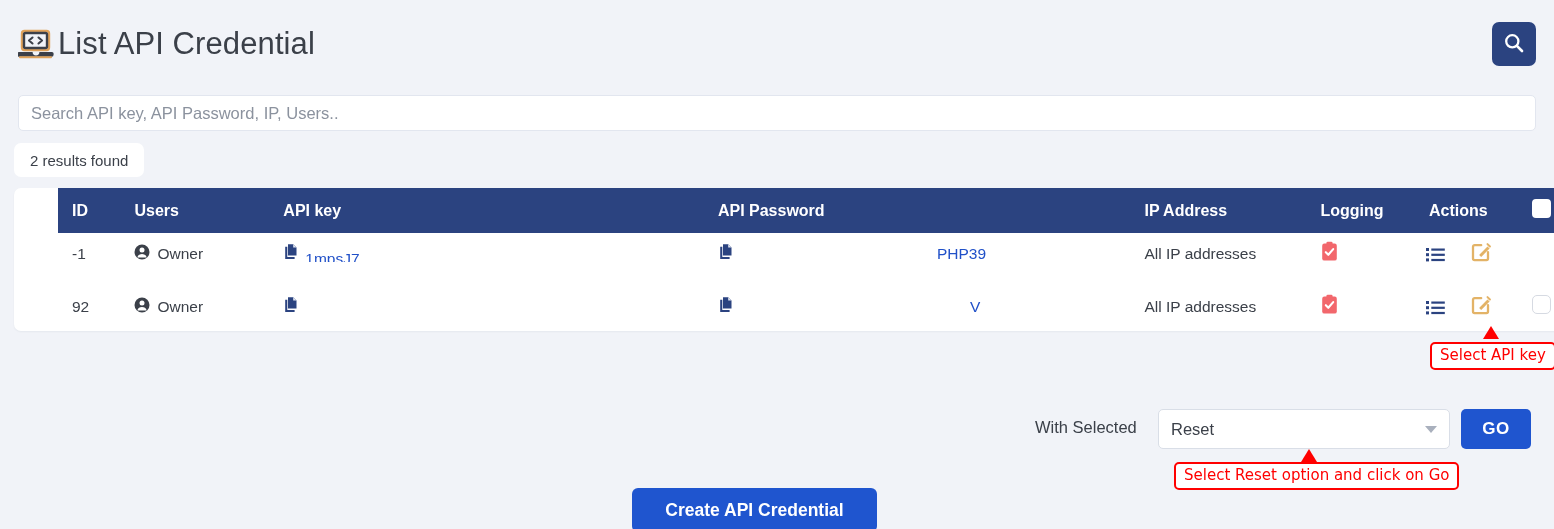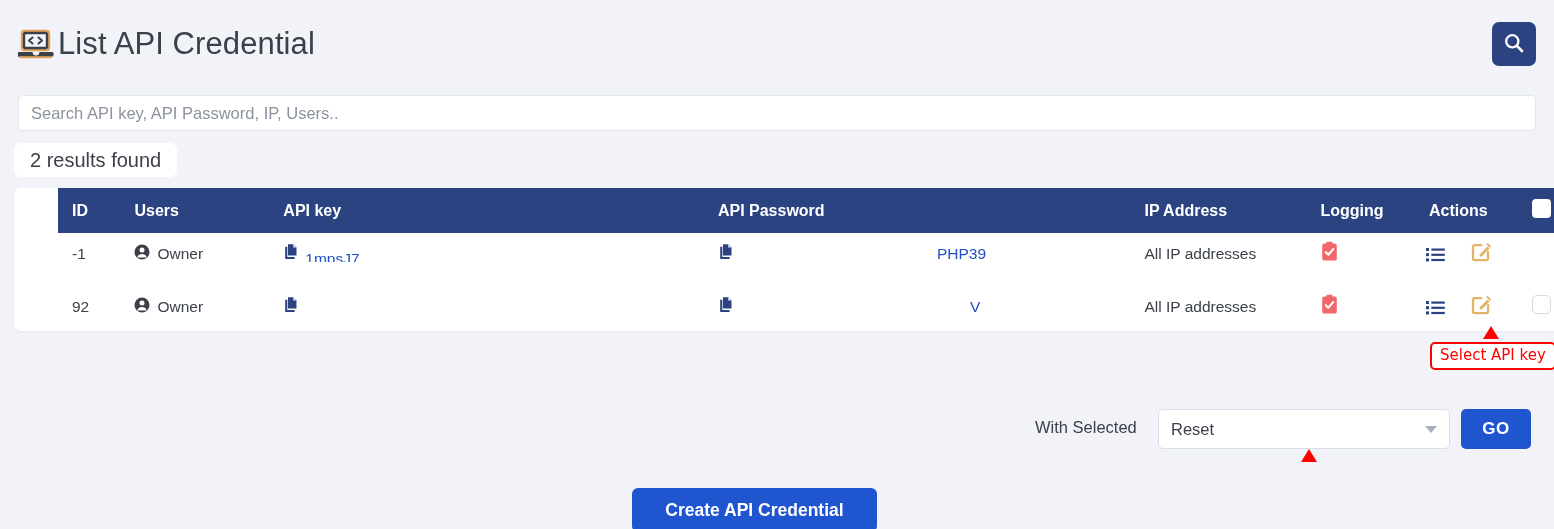--- a/index.html
+++ b/index.html
@@ -90,21 +90,21 @@
   .results-pill {
     position: absolute;
     left: 14px;
     top: 143px;
     height: 34px;
     background: #ffffff;
     border-radius: 7px;
     display: flex;
     align-items: center;
     padding: 0 16px;
-    font-size: 20px;
+    font-size: 15px;
     color: #3b4049;
     white-space: nowrap;
   }
 
   
   .table-wrap {
     position: absolute;
     left: 14px;
     top: 188px;
     width: 1512px;
@@ -493,16 +493,17 @@
   <div class="annot annot-api">Select API key</div>
 
   <div class="with-selected-label">With Selected</div>
   <div class="select-box">
     <span class="select-value">Reset</span>
     <span class="select-caret"></span>
   </div>
   <button class="go-btn">GO</button>
 
   <div class="arrow-up arrow-reset"></div>
+  <div class="annot annot-reset">Select Reset option and click on Go</div>
 
   <button class="create-btn">Create API Credential</button>
 
 </div>
 
 </body></html>

